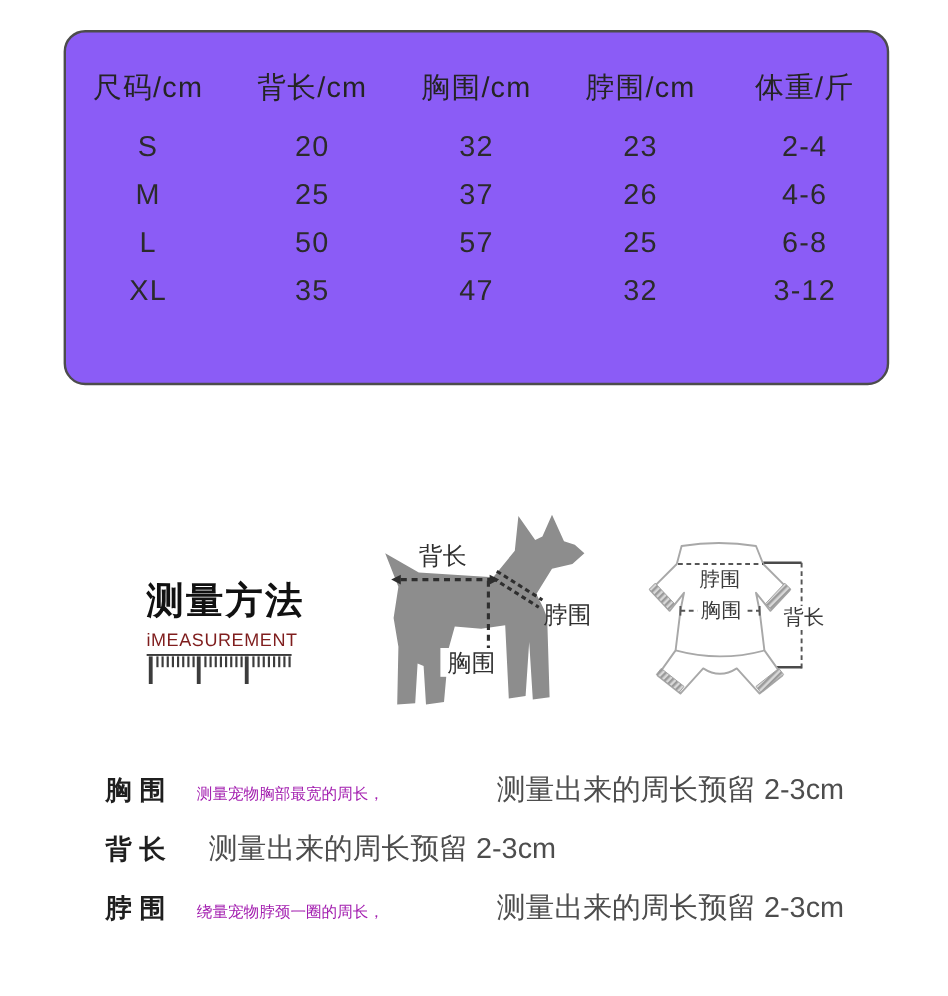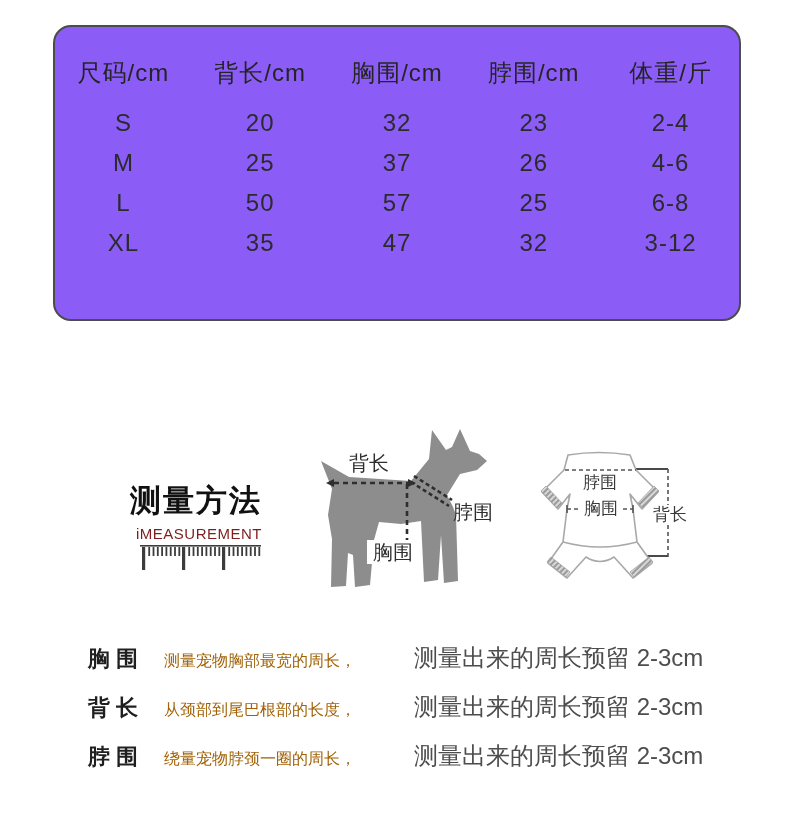--- a/index.html
+++ b/index.html
@@ -22,38 +22,38 @@
     text-align:center; letter-spacing:1px; vertical-align:middle;
   }
 
   
   .note {
     position:absolute; left:47px; top:357px; width:720px;
     font-size:22px; color:#1c1c1c; letter-spacing:0.5px; white-space:nowrap;
   }
 
   
-  .method-block { position:absolute; left:112px; top:480px; width:150px; text-align:right; }
+  .method-block { position:absolute; left:122px; top:480px; width:150px; text-align:left; }
   .method-title { font-size:31px; font-weight:700; color:#111111; letter-spacing:2px; }
   .method-sub { font-size:15px; font-weight:400; color:#7f1d1d; letter-spacing:0.5px; margin-top:3px; }
   .method-ruler { margin-top:3px; }
   .method-ruler rect { fill:#3c3c3c; }
 
   
   .dog-svg { position:absolute; left:303px; top:423px; }
   .garment-svg { position:absolute; left:520px; top:430px; }
   .dog-svg text, .garment-svg text { font-family:"Liberation Sans", sans-serif; }
   .dog-label { font-size:20px; fill:#2f2f2f; font-weight:500; }
   .garment-label { font-size:17px; fill:#3a3a3a; font-weight:500; }
 
   
   .defs { position:absolute; left:88px; top:642px; width:640px; }
   .def-row { display:flex; align-items:baseline; margin-bottom:17px; }
   .def-term { font-size:22px; font-weight:700; color:#1f1f1f; letter-spacing:6px; width:76px; flex:none; }
-  .def-desc { font-size:16px; color:#a16207; min-width:240px; flex:none; }
+  .def-desc { font-size:13px; color:#a21caf; min-width:240px; flex:none; }
   .def-note { font-size:24px; color:#4d4d4d; margin-left:10px; }
 </style>
 </head>
 <body>
 
 <div class="page">
 
   <div class="table-box">
     <table>
       <thead>
@@ -193,21 +193,20 @@
   </svg>
 
   <div class="defs">
     <div class="def-row">
       <span class="def-term">胸围</span>
       <span class="def-desc">测量宠物胸部最宽的周长，</span>
       <span class="def-note">测量出来的周长预留 2-3cm</span>
     </div>
     <div class="def-row">
       <span class="def-term">背长</span>
-      <span class="def-desc">从颈部到尾巴根部的长度，</span>
       <span class="def-note">测量出来的周长预留 2-3cm</span>
     </div>
     <div class="def-row">
       <span class="def-term">脖围</span>
       <span class="def-desc">绕量宠物脖颈一圈的周长，</span>
       <span class="def-note">测量出来的周长预留 2-3cm</span>
     </div>
   </div>
 
 </div>

